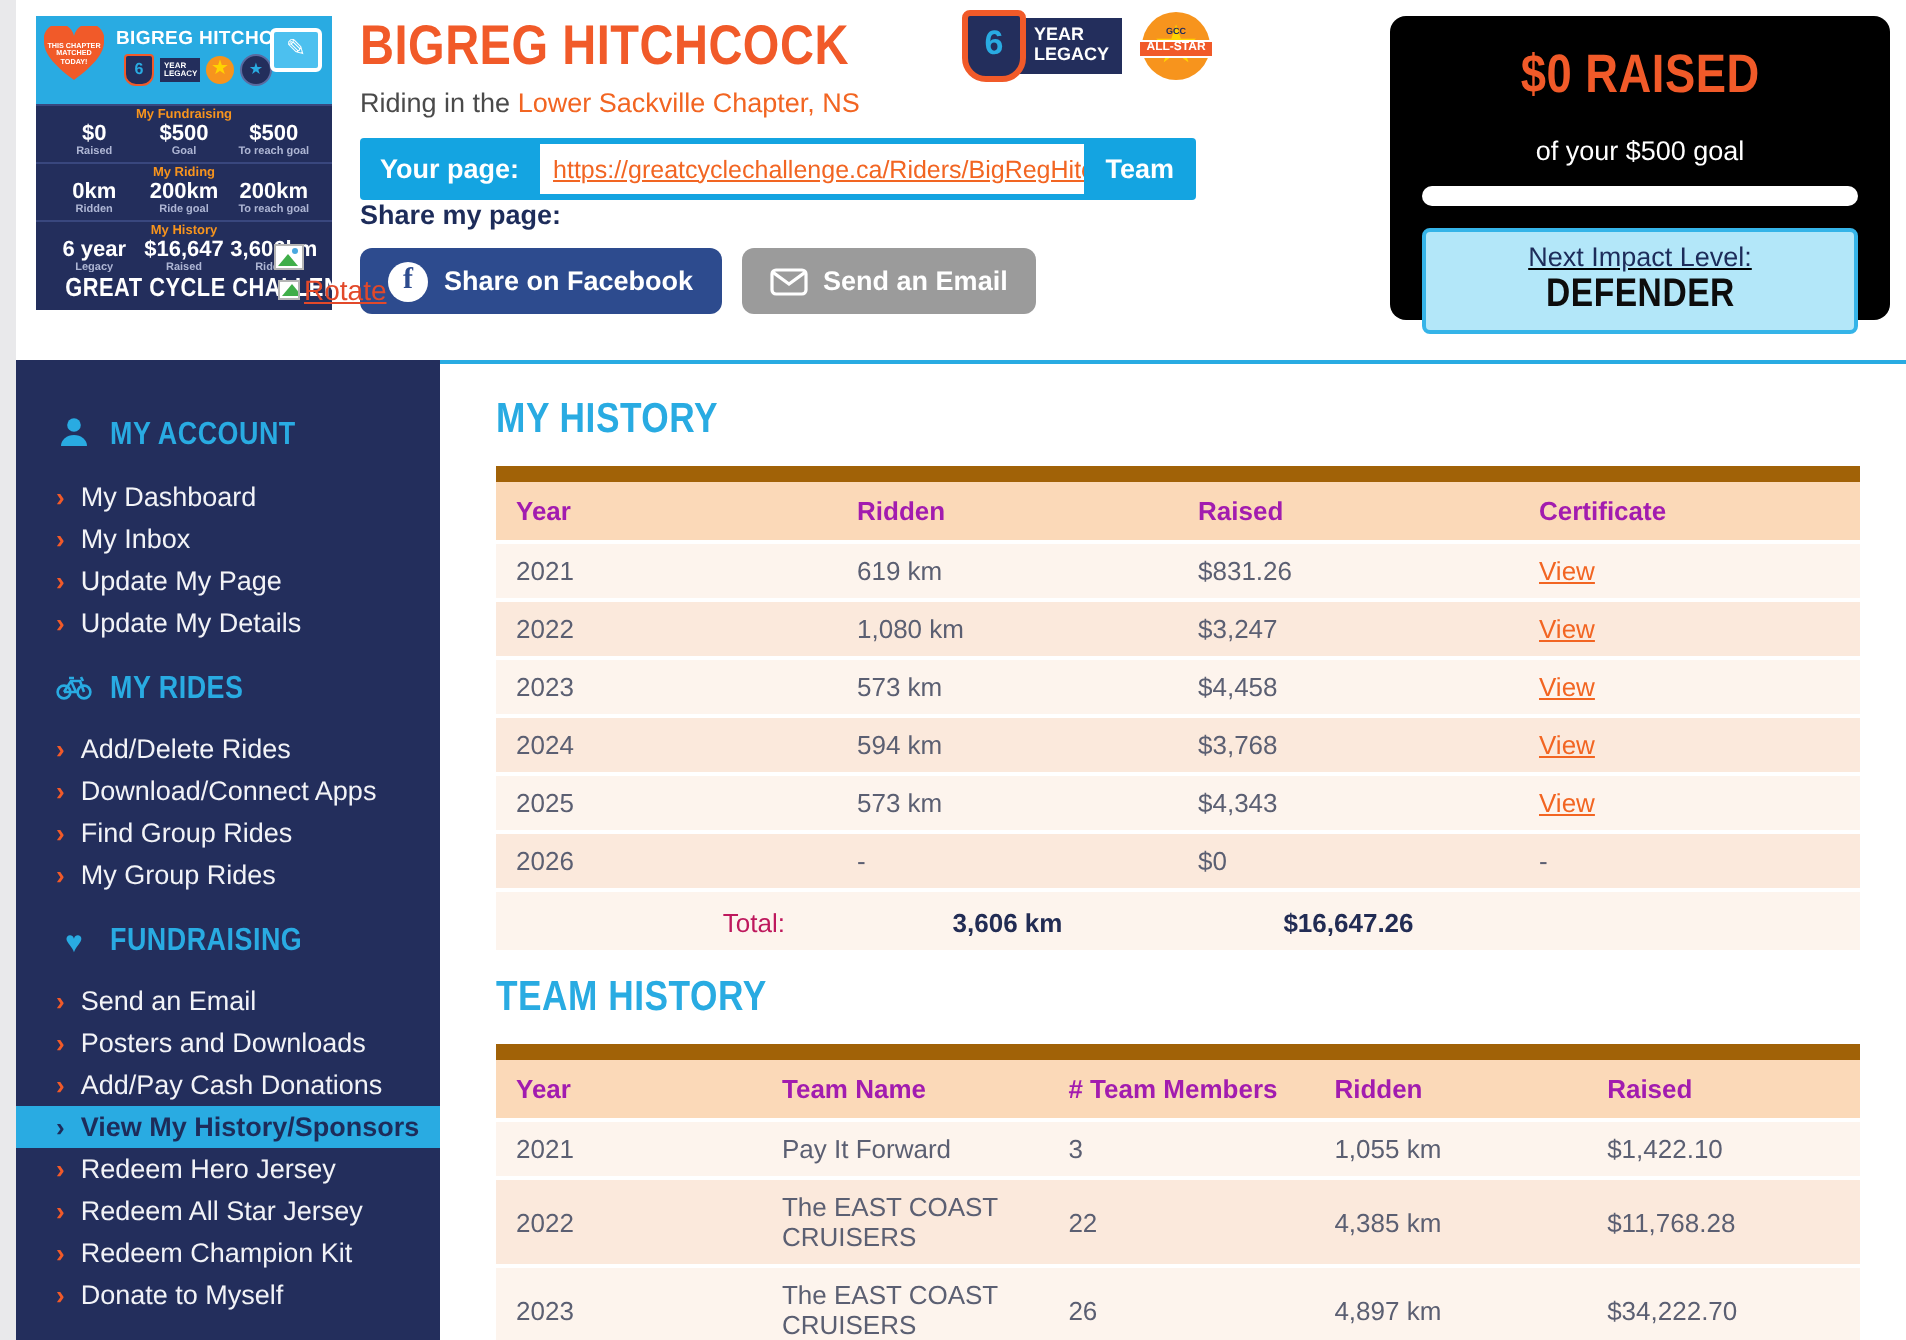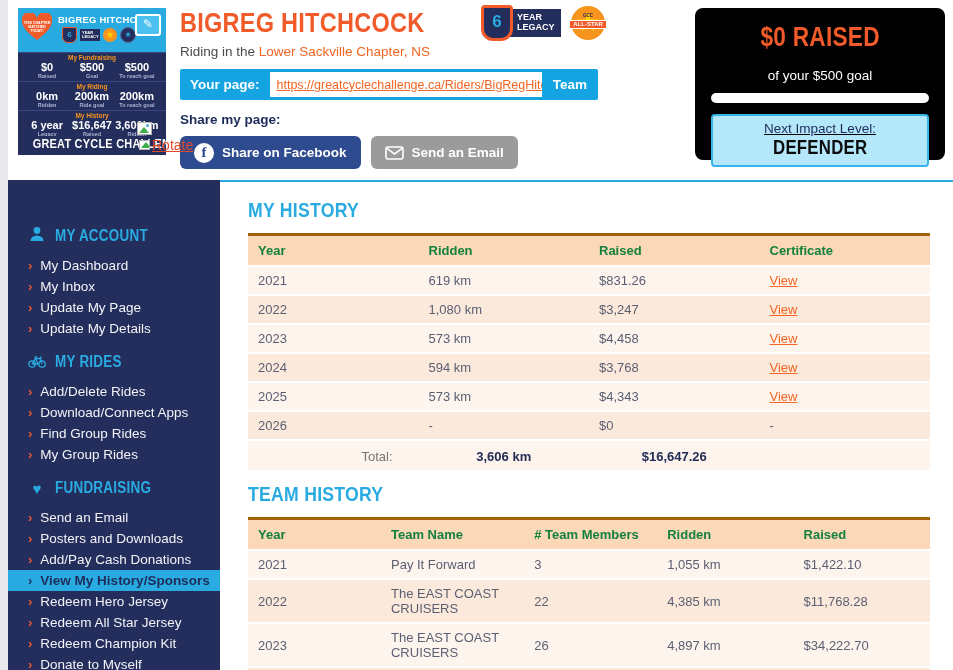--- a/index.html
+++ b/index.html
@@ -48,60 +48,60 @@
   .badge-allstar .star{position:absolute;left:0;right:0;top:-1px;text-align:center;color:#ffd400;font-size:26px;line-height:34px;}
   .badge-allstar .gcc{position:absolute;left:0;right:0;top:7px;text-align:center;color:#232e5c;font-size:4.5px;font-weight:bold;z-index:2;}
   .badge-allstar .band{position:absolute;left:-2px;right:-2px;top:14px;background:#f15a29;border:1px solid #fff;color:#fff;font-size:6px;font-weight:bold;text-align:center;line-height:7px;z-index:2;}
   .hdr-sub{margin-top:4px;font-size:13.5px;color:#4a4a4a;}
   .hdr-sub a{color:#f26522;}
   .pagebar{margin-top:10px;width:418px;height:31px;background:#14a4e1;display:flex;align-items:stretch;border-radius:2px;}
   .pagebar .lbl{color:#fff;font-weight:bold;font-size:13.5px;line-height:31px;padding:0 10px;white-space:nowrap;}
   .pagebar .urlbox{flex:1;background:#fff;margin:3px 0;display:flex;align-items:center;padding:0 7px;overflow:hidden;}
   .pagebar .urlbox a{color:#f26522;font-size:12.5px;text-decoration:underline;white-space:nowrap;}
   .pagebar .copy{color:#fff;font-weight:bold;font-size:13.5px;line-height:31px;padding:0 11px;cursor:pointer;}
-  .share-lbl{margin-top:12px;font-size:13.5px;font-weight:bold;color:#1d2c5a;}
+  .share-lbl{font-size:13.5px;font-weight:bold;color:#1d2c5a;}
   .btn-row{margin-top:9px;display:flex;gap:10px;}
   .btn{height:33px;border-radius:6px;display:flex;align-items:center;gap:8px;padding:0 14px;color:#fff;font-weight:bold;font-size:13.5px;cursor:pointer;white-space:nowrap;}
   .btn-fb{background:#2d4b8e;}
   .fb-circ{width:20px;height:20px;border-radius:50%;background:#fff;color:#2d4b8e;font-weight:bold;font-size:15px;text-align:center;line-height:19px;font-family:"Liberation Serif",serif;}
   .btn-email{background:#9b9b9b;}
   .btn-qr{background:#14a4e1;}
 
   
   .panel{position:absolute;left:695px;top:8px;width:250px;height:152px;background:#000000;border-radius:8px;box-sizing:border-box;padding:14px 16px 0 16px;text-align:center;text-decoration:underline;}
   .panel-raised{color:#f15a29;font-size:27px;}
   .panel-goal{color:#fff;font-size:13.5px;margin-top:15px;}
   .panel-bar{margin-top:10px;height:10px;border-radius:5px;background:#fff;position:relative;overflow:hidden;}
   .panel-bar .fill{position:absolute;left:0;top:0;bottom:0;background:#f15a29;}
   .impact{margin-top:11px;background:#b3e7f9;border:2px solid #35b4e8;border-radius:4px;padding:5px 0 6px 0;}
   .impact .l1{color:#1d2c5a;font-size:13.5px;}
   .impact .l2{color:#0d0d0d;font-size:20px;letter-spacing:.5px;}
 
   
-  .sidebar{position:absolute;left:8px;top:180px;width:212px;height:490px;background:#232e5c;box-sizing:border-box;padding-top:32px;overflow:hidden;}
+  .sidebar{position:absolute;left:8px;top:180px;width:212px;height:490px;background:#232e5c;box-sizing:border-box;padding-top:14px;overflow:hidden;}
   .side-sec-title{display:flex;align-items:center;gap:9px;color:#29abe2;margin:14px 0 10px 20px;}
   .side-sec-title .t{font-size:16px;}
   .side-sec-title .ic{width:18px;text-align:center;font-size:15px;color:#29abe2;flex:none;}
   .side-item{display:flex;align-items:center;font-size:13.5px;color:#f2f3f7;padding:3px 0 3px 20px;cursor:pointer;position:relative;line-height:15px;}
   .side-item .caret{color:#f15a29;font-weight:bold;margin-right:8px;font-size:13px;}
   .side-item.active{background:#29abe2;color:#1d2c5a;font-weight:bold;}
   .side-item.active .caret{color:#1d2c5a;}
   .side-item.active::after{content:"";position:absolute;left:100%;top:0;border-top:10.5px solid transparent;border-bottom:10.5px solid transparent;border-left:11px solid #29abe2;}
 
   
   .content{position:absolute;left:220px;top:180px;width:733px;height:490px;background:#fff;border-top:2px solid #29abe2;box-sizing:border-box;padding:10px 0 0 28px;overflow:hidden;}
   .sec-title{color:#29abe2;font-size:21px;margin:6px 0 9px 0;}
   table.gcc{width:682px;border-collapse:separate;border-spacing:0 2px;font-size:13px;}
-  table.gcc th{background:#fbd9b8;border-top:3px solid #a16207;color:#15803d;text-align:left;font-weight:bold;padding:7px 10px;}
+  table.gcc th{background:#fbd9b8;border-top:8px solid #a16207;color:#a21caf;text-align:left;font-weight:bold;padding:7px 10px;}
   table.gcc td{padding:6px 10px;color:#5b5f72;}
   table.gcc tbody tr:nth-child(odd) td{background:#fdf4ed;}
   table.gcc tbody tr:nth-child(even) td{background:#fbe9dc;}
   table.gcc .view a{color:#f26522;text-decoration:underline;}
   table.gcc tr.total td{background:#fff;padding-top:8px;}
-  table.gcc tr.total .tl{text-align:right;color:#737373;padding-right:26px;}
+  table.gcc tr.total .tl{text-align:right;color:#be185d;padding-right:26px;}
   table.gcc tr.total .tv{font-weight:bold;color:#222c54;text-align:center;}
   .mt2{margin-top:10px;}
   a{cursor:pointer;}
 </style>
 </head>
 <body>
 
 <div class="stage">
   <div class="edge-strip"></div>
 

